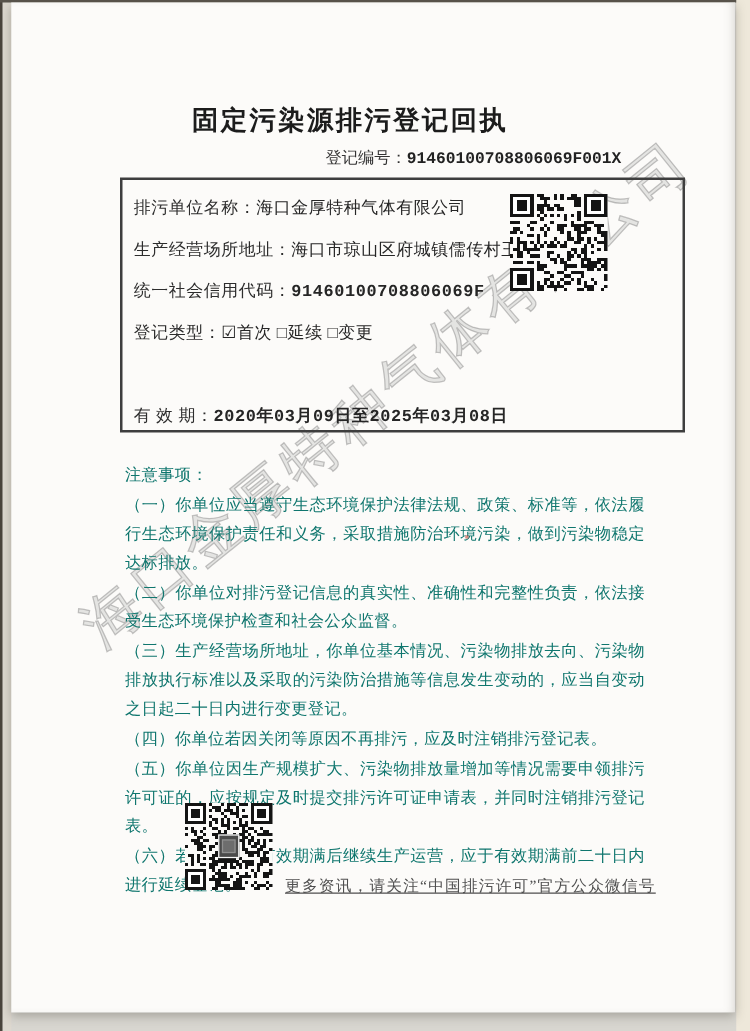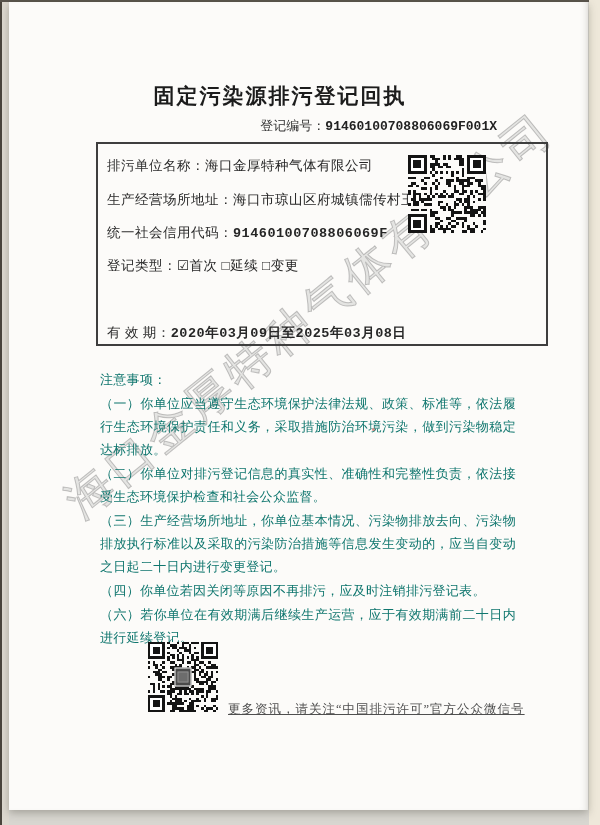--- a/index.html
+++ b/index.html
@@ -373,20 +373,21 @@
         </svg>
       </div>
   </div>
 
   <div class="notes">
     <p class="notes-heading">注意事项：</p>
     <p>（一）你单位应当遵守生态环境保护法律法规、政策、标准等，依法履行生态环境保护责任和义务，采取措施防治环境污染，做到污染物稳定达标排放。</p>
     <p>（二）你单位对排污登记信息的真实性、准确性和完整性负责，依法接受生态环境保护检查和社会公众监督。</p>
     <p>（三）生产经营场所地址，你单位基本情况、污染物排放去向、污染物排放执行标准以及采取的污染防治措施等信息发生变动的，应当自变动之日起二十日内进行变更登记。</p>
     <p>（四）你单位若因关闭等原因不再排污，应及时注销排污登记表。</p>
+    <p>（五）你单位因生产规模扩大、污染物排放量增加等情况需要申领排污许可证的，应按规定及时提交排污许可证申请表，并同时注销排污登记表。</p>
     <p>（六）若你单位在有效期满后继续生产运营，应于有效期满前二十日内进行延续登记。</p>
   </div>
 
   <div class="qr qr-bottom" id="qr-bottom">
       <svg viewBox="0 0 29 29" xmlns="http://www.w3.org/2000/svg" fill="#141414">
         <rect x="0" y="0" width="29" height="29" fill="#fcfbf9"></rect>
         <rect x="8" y="0" width="1" height="1"></rect>
         <rect x="12" y="0" width="1" height="1"></rect>
         <rect x="14" y="0" width="1" height="1"></rect>
         <rect x="15" y="0" width="1" height="1"></rect>

